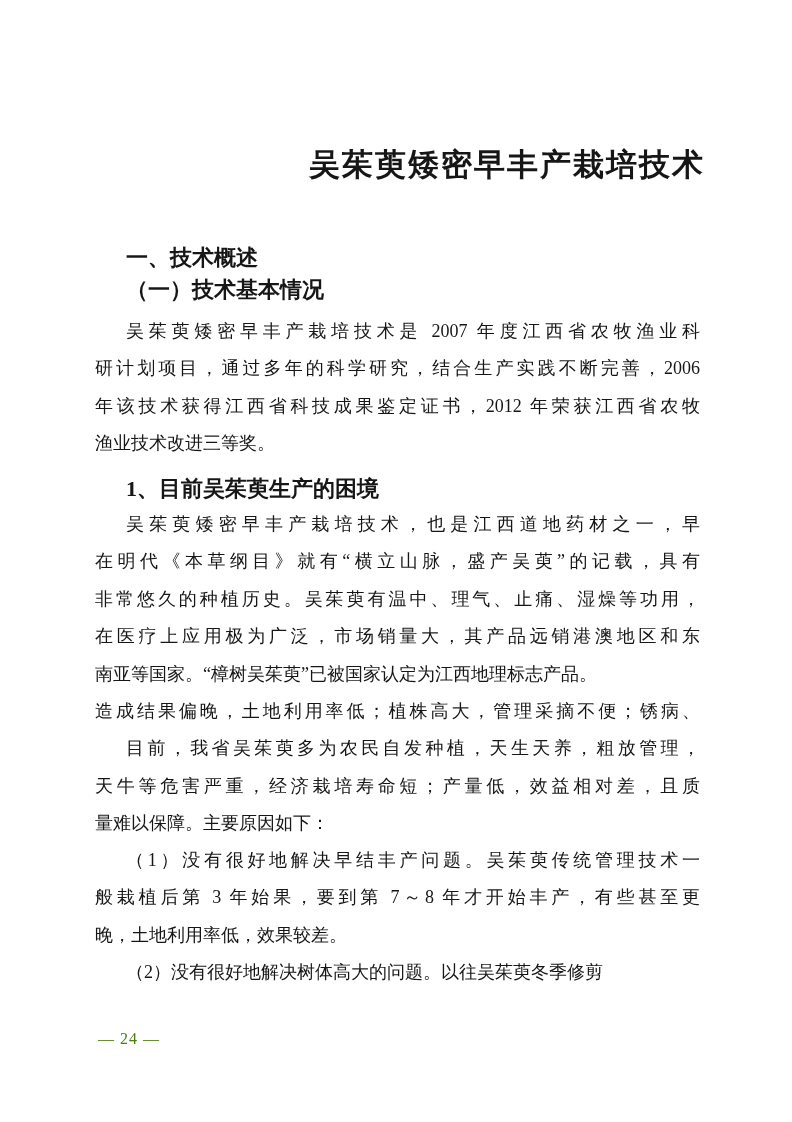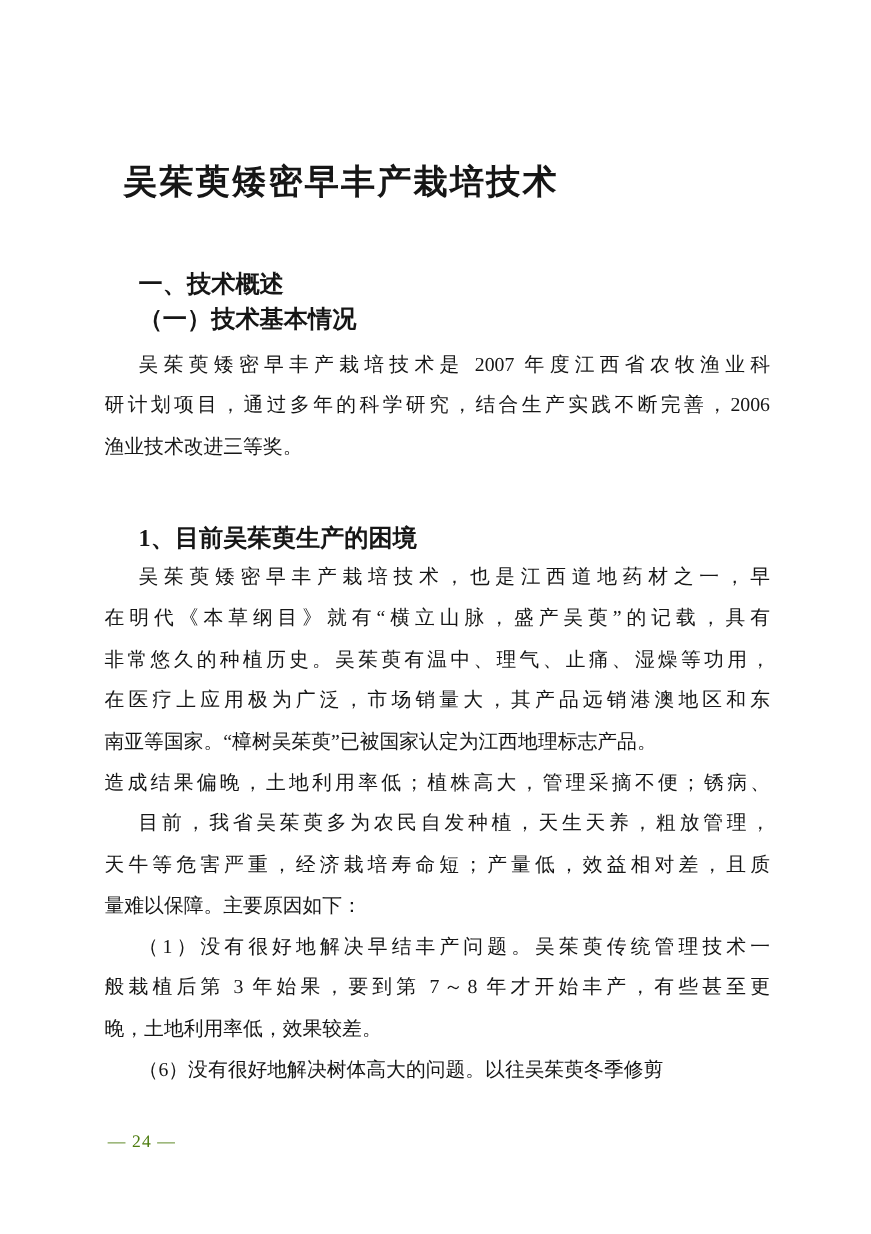--- a/index.html
+++ b/index.html
@@ -11,24 +11,24 @@
     position: relative;
     width: 792px;
     height: 1122px;
     background: #ffffff;
     overflow: hidden;
     font-family: "Liberation Serif", "DejaVu Serif", serif;
     color: #161616;
   }
   .doc-title {
     position: absolute;
-    left: 112px;
+    left: 100px;
     top: 146px;
     width: 605px;
-    text-align: left;
+    text-align: right;
     font-size: 31px;
     font-weight: bold;
     letter-spacing: 2px;
     line-height: 38px;
     white-space: nowrap;
   }
   .heading {
     position: absolute;
     left: 95px;
     width: 605px;
@@ -80,20 +80,21 @@
 
   <div class="doc-title">吴茱萸矮密早丰产栽培技术</div>
 
   <div class="heading" id="heading-subsection">（一）技术基本情况</div>
 
   <div class="heading" id="heading-section">一、技术概述</div>
 
   <div class="para" id="para-1">
     <div class="line first">吴茱萸矮密早丰产栽培技术是 2007 年度江西省农牧渔业科</div>
     <div class="line">研计划项目，通过多年的科学研究，结合生产实践不断完善，2006</div>
+    <div class="line">年该技术获得江西省科技成果鉴定证书，2012 年荣获江西省农牧</div>
     <div class="line last">渔业技术改进三等奖。</div>
   </div>
 
   <div class="heading" id="heading-topic">1、目前吴茱萸生产的困境</div>
 
   <div class="para" id="para-2">
     <div class="line first">吴茱萸矮密早丰产栽培技术，也是江西道地药材之一，早</div>
     <div class="line">在明代《本草纲目》就有“横立山脉，盛产吴萸”的记载，具有</div>
     <div class="line">非常悠久的种植历史。吴茱萸有温中、理气、止痛、湿燥等功用，</div>
     <div class="line">在医疗上应用极为广泛，市场销量大，其产品远销港澳地区和东</div>
@@ -107,18 +108,18 @@
     <div class="line last">量难以保障。主要原因如下：</div>
   </div>
 
   <div class="para" id="para-4">
     <div class="line first">（1）没有很好地解决早结丰产问题。吴茱萸传统管理技术一</div>
     <div class="line">般栽植后第 3 年始果，要到第 7～8 年才开始丰产，有些甚至更</div>
     <div class="line last">晚，土地利用率低，效果较差。</div>
   </div>
 
   <div class="para" id="para-5">
-    <div class="line first last">（6）没有很好地解决树体高大的问题。以往吴茱萸冬季修剪</div>
+    <div class="line first last">（2）没有很好地解决树体高大的问题。以往吴茱萸冬季修剪</div>
   </div>
 
   <div class="footer">— 24 —</div>
 
 </div>
 
 </body></html>

